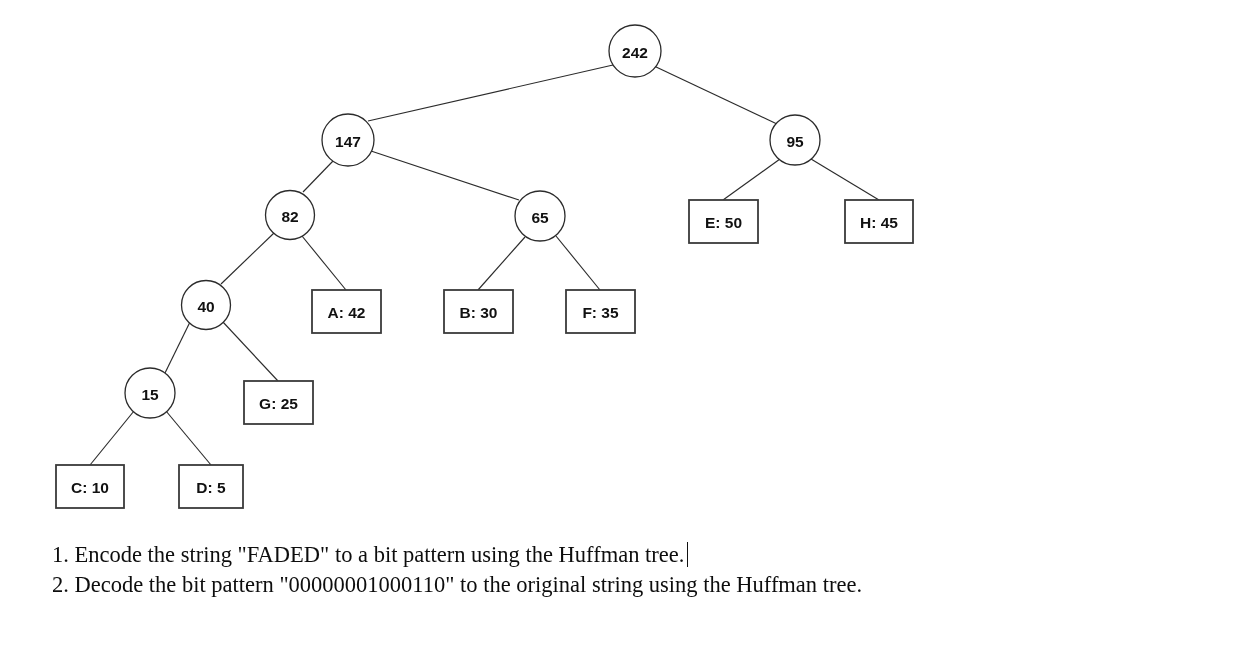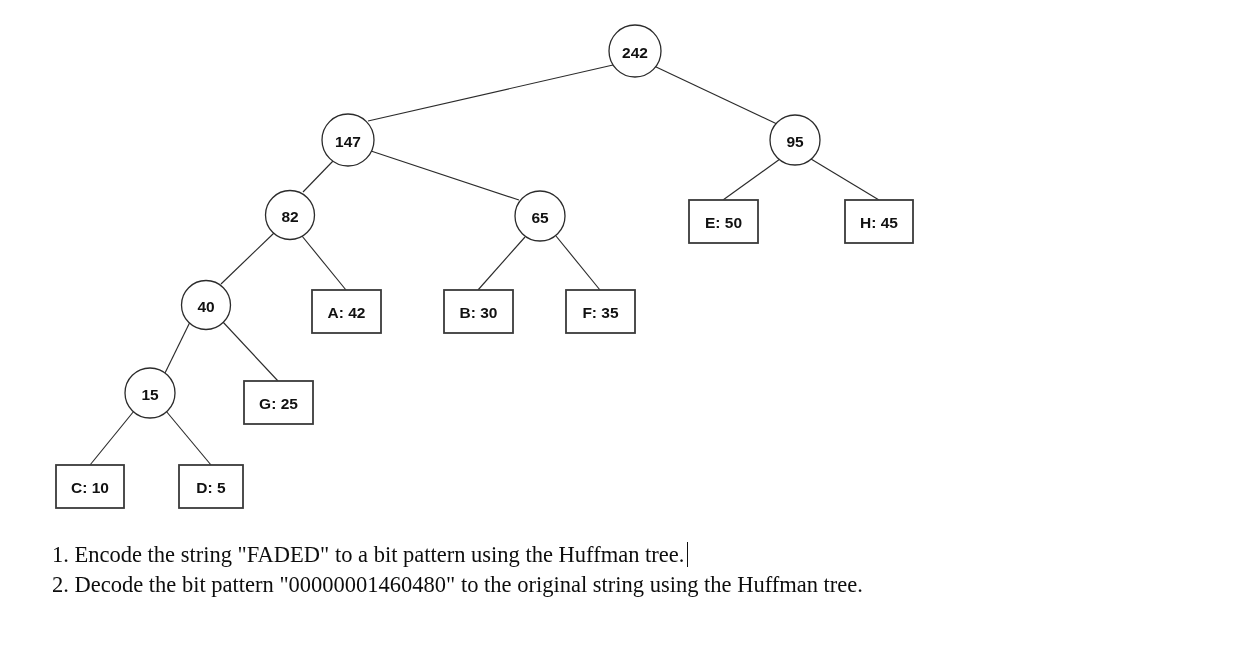--- a/index.html
+++ b/index.html
@@ -171,17 +171,17 @@
           <text x="150" y="394" class="node-label">15</text>
         </g>
       </g>
   </svg>
 
   <div class="questions-block">
     <div class="question-line">
       <span>1. Encode the string "FADED" to a bit pattern using the Huffman tree.</span><span class="text-caret"></span>
     </div>
     <div class="question-line">
-      <span>2. Decode the bit pattern "00000001460480" to the original string using the Huffman tree.</span>
+      <span>2. Decode the bit pattern "00000001000110" to the original string using the Huffman tree.</span>
     </div>
   </div>
 
 </div>
 
 </body></html>

